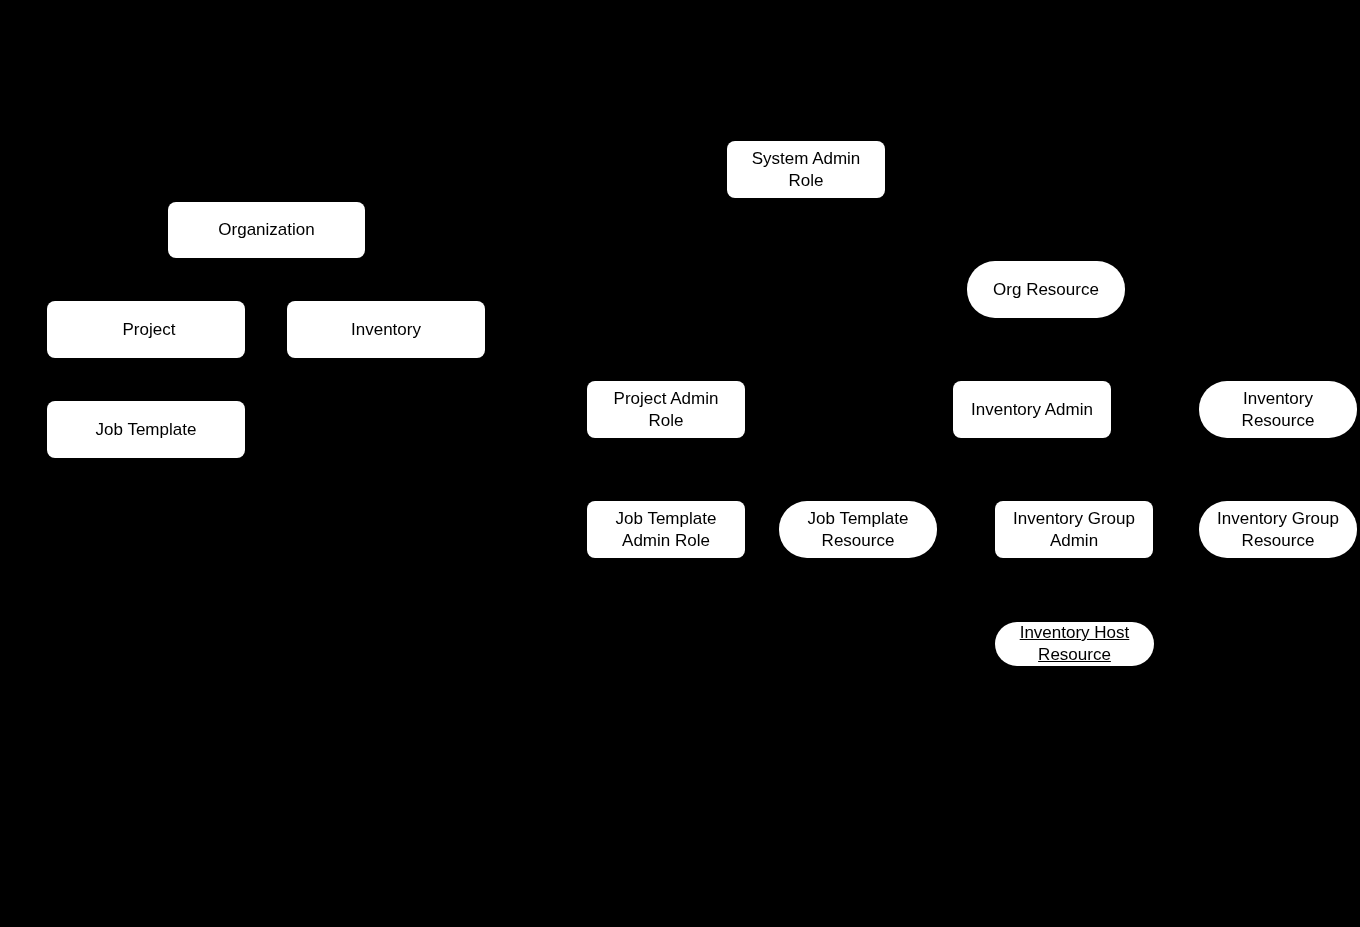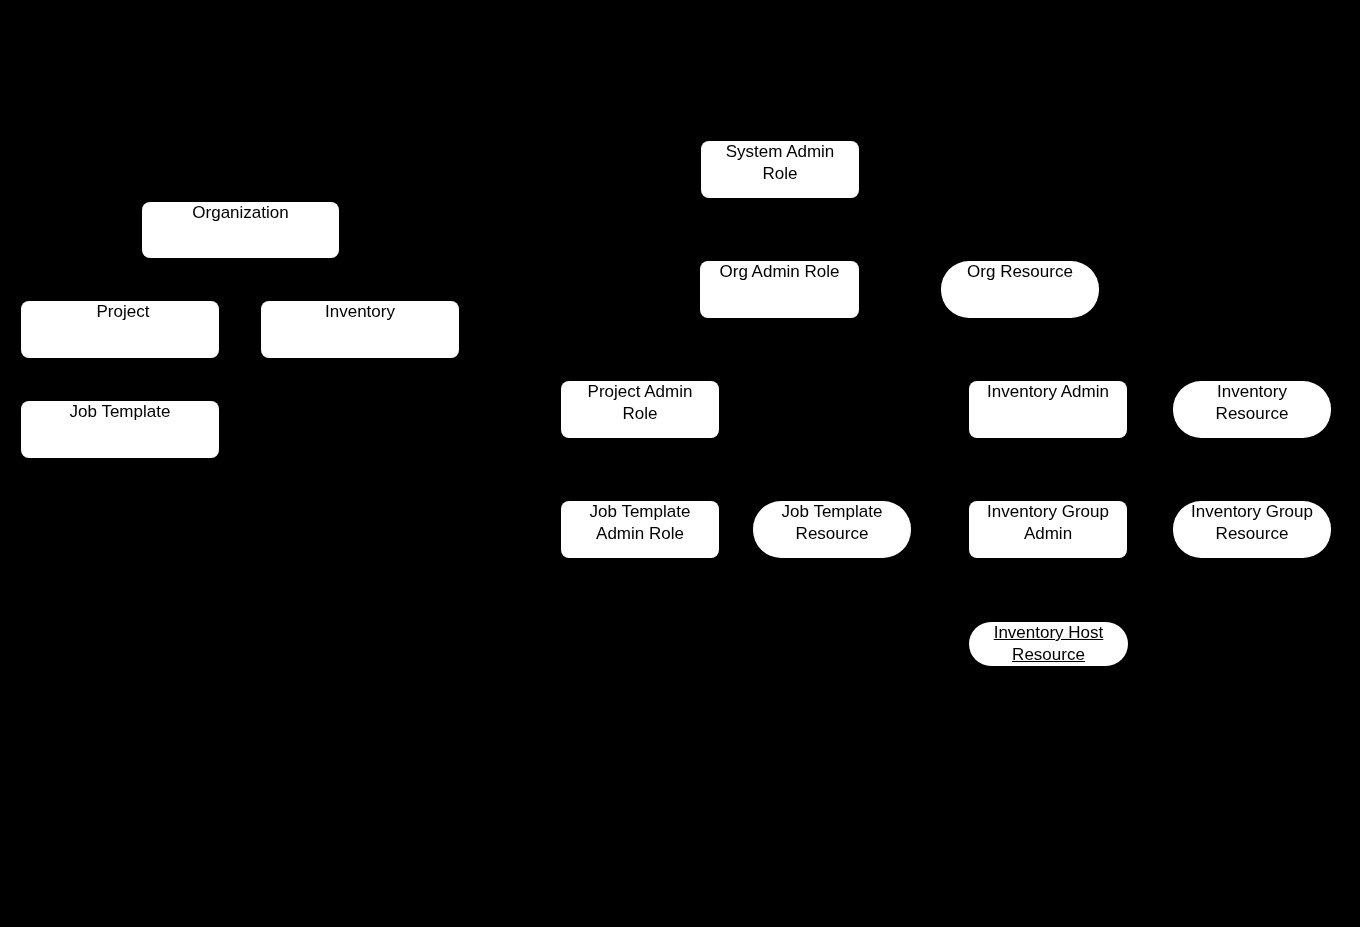--- a/index.html
+++ b/index.html
@@ -13,25 +13,27 @@
     height: 927px;
     background: #000000;
     overflow: hidden;
     font-family: "Liberation Sans", sans-serif;
   }
   .node {
     position: absolute;
     background: #ffffff;
     color: #000000;
     display: flex;
+    align-items: center;
     justify-content: center;
     text-align: center;
     font-size: 17px;
     line-height: 22px;
     box-sizing: border-box;
+    margin-left: 26px;
   }
   .rect {
     border-radius: 8px;
   }
   .pill {
     border-radius: 28px;
   }
   .label {
     white-space: pre-line;
   }
@@ -57,35 +59,32 @@
     <span class="label">Job Template</span>
   </div>
 
 
 
   <div class="node rect" style="left:701px; top:141px; width:158px; height:57px;">
     <span class="label">System Admin
 Role</span>
   </div>
 
-  <div class="node rect" style="left:700px; top:261px; width:159px; height:57px;">
-    <span class="label">Org Admin Role</span>
-  </div>
 
   <div class="node pill" style="left:941px; top:261px; width:158px; height:57px;">
     <span class="label">Org Resource</span>
   </div>
 
   <div class="node rect" style="left:561px; top:381px; width:158px; height:57px;">
     <span class="label">Project Admin
 Role</span>
   </div>
 
 
-  <div class="node rect" style="left:969px; top:381px; width:158px; height:57px;">
+  <div class="node rect" style="left:927px; top:381px; width:158px; height:57px;">
     <span class="label">Inventory Admin</span>
   </div>
 
   <div class="node pill" style="left:1173px; top:381px; width:158px; height:57px;">
     <span class="label">Inventory
 Resource</span>
   </div>
 
   <div class="node rect" style="left:561px; top:501px; width:158px; height:57px;">
     <span class="label">Job Template

